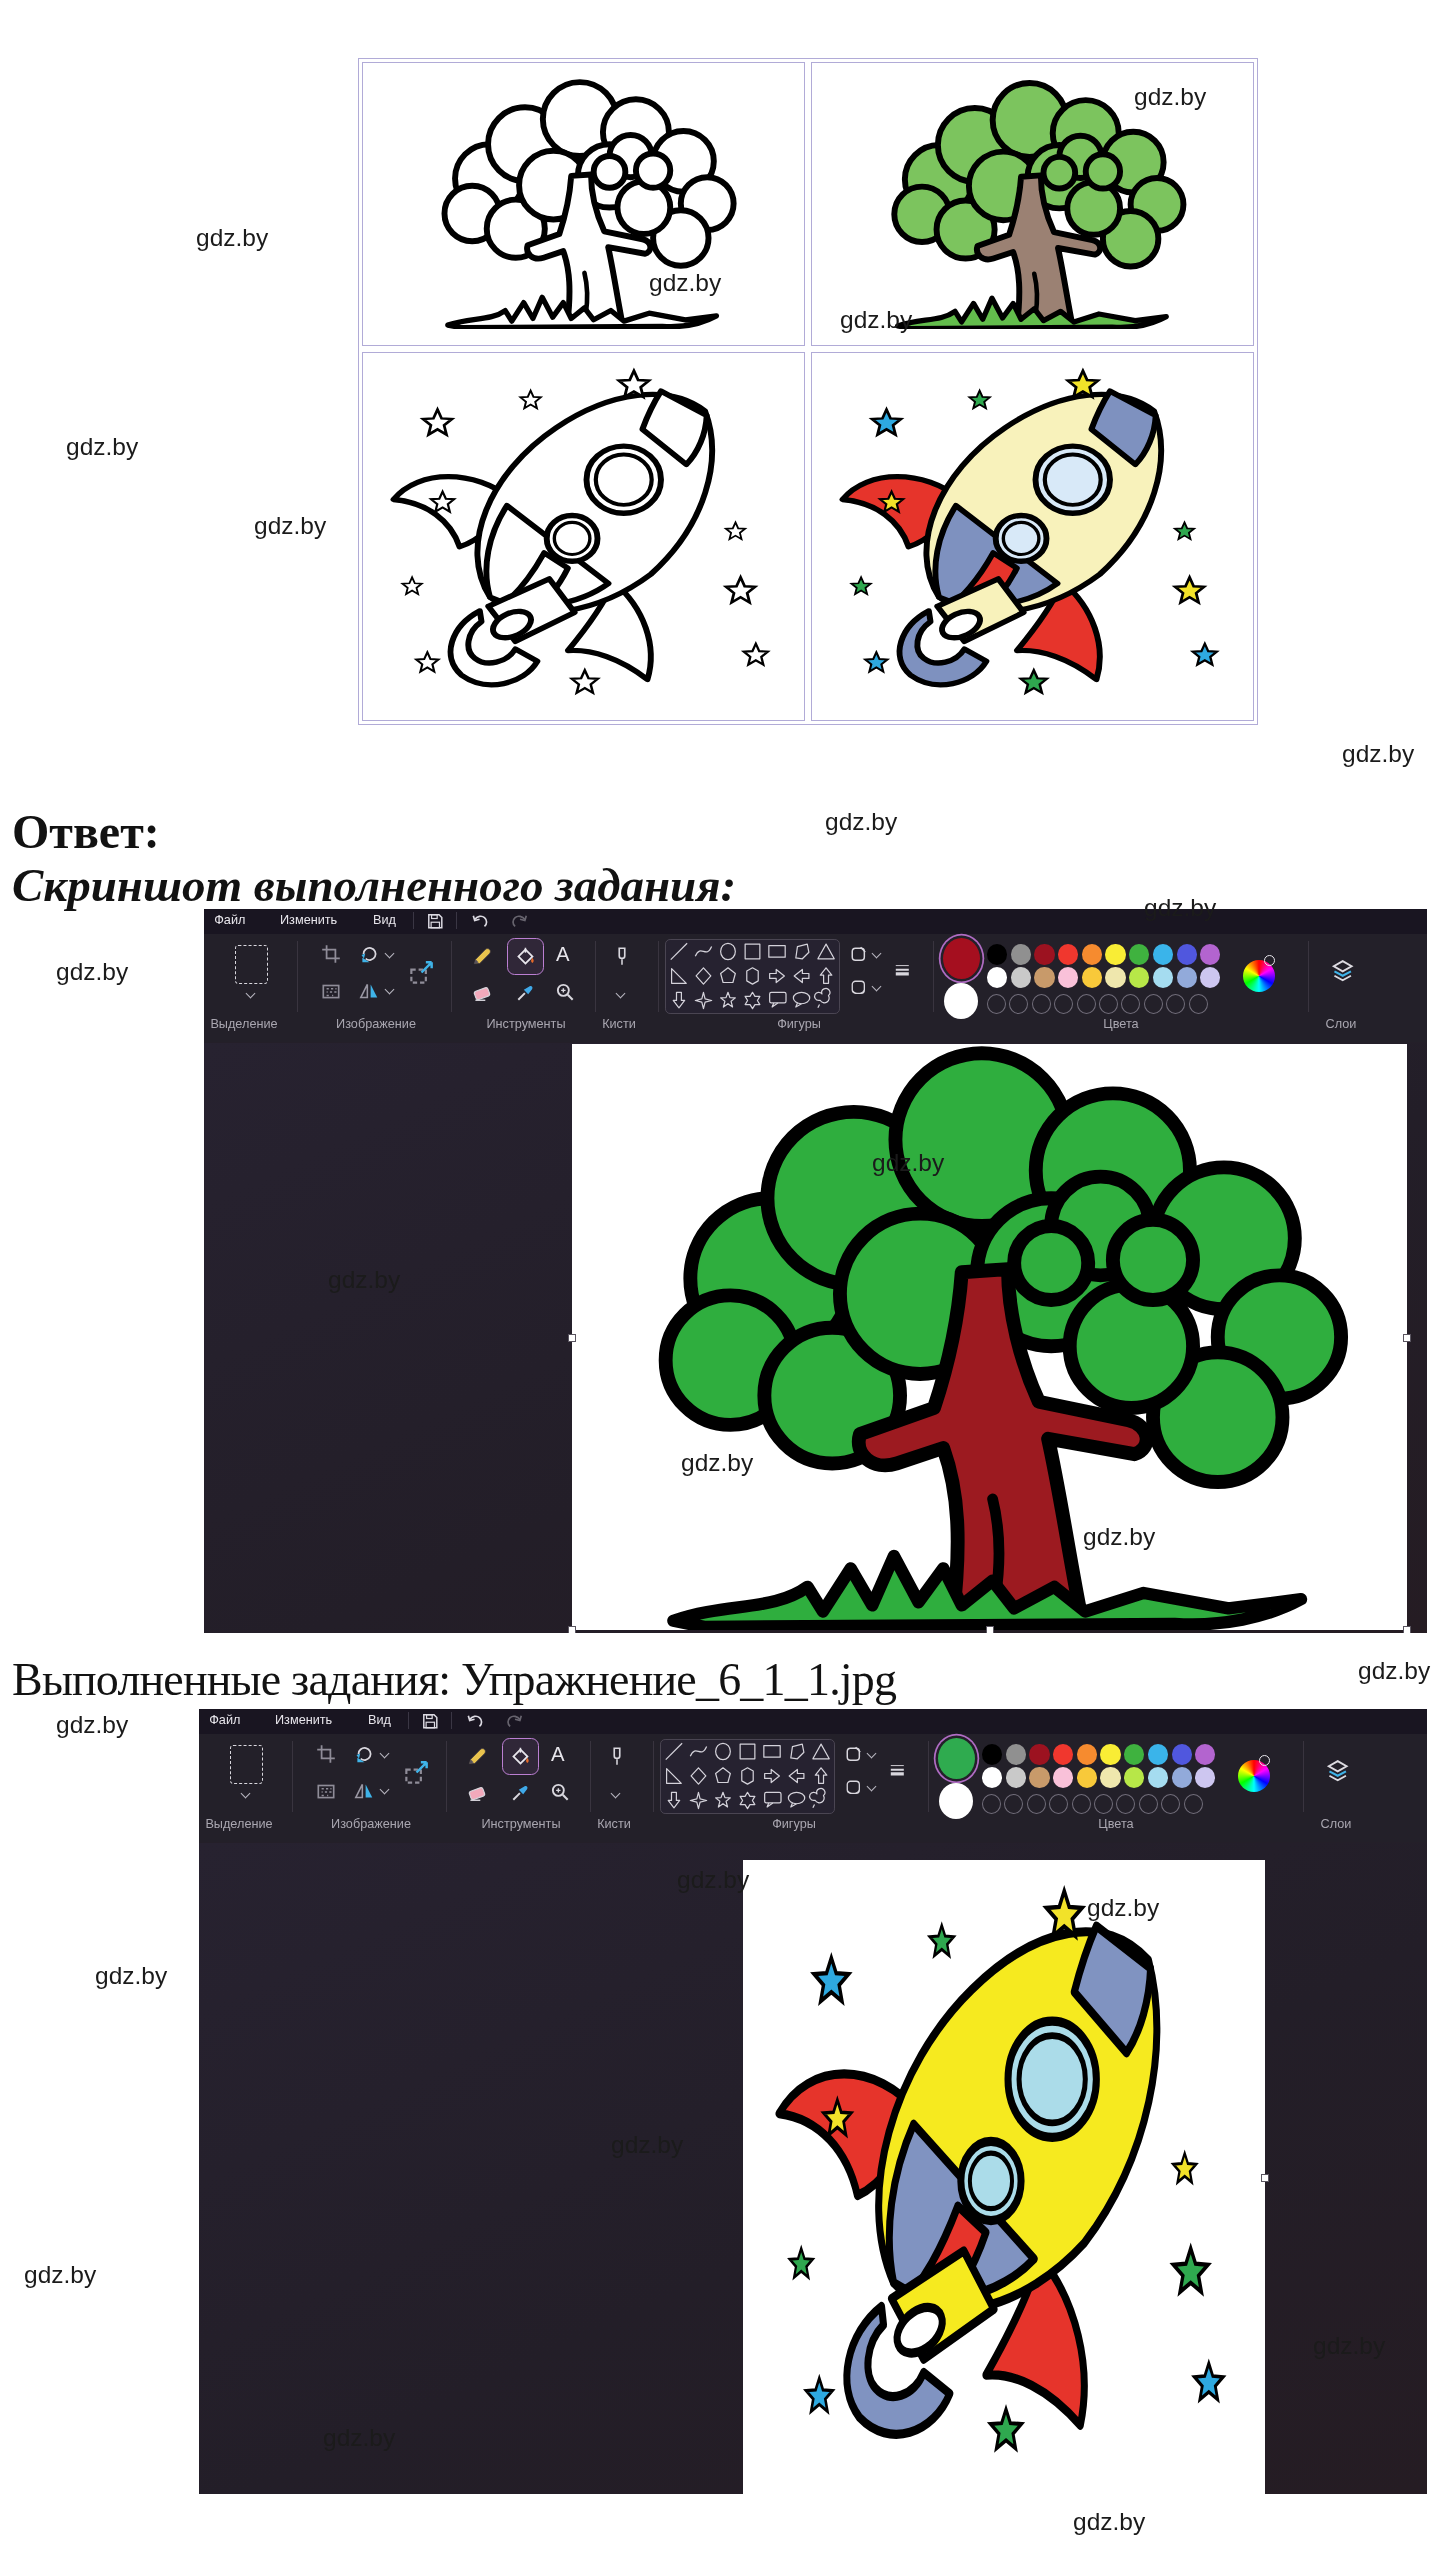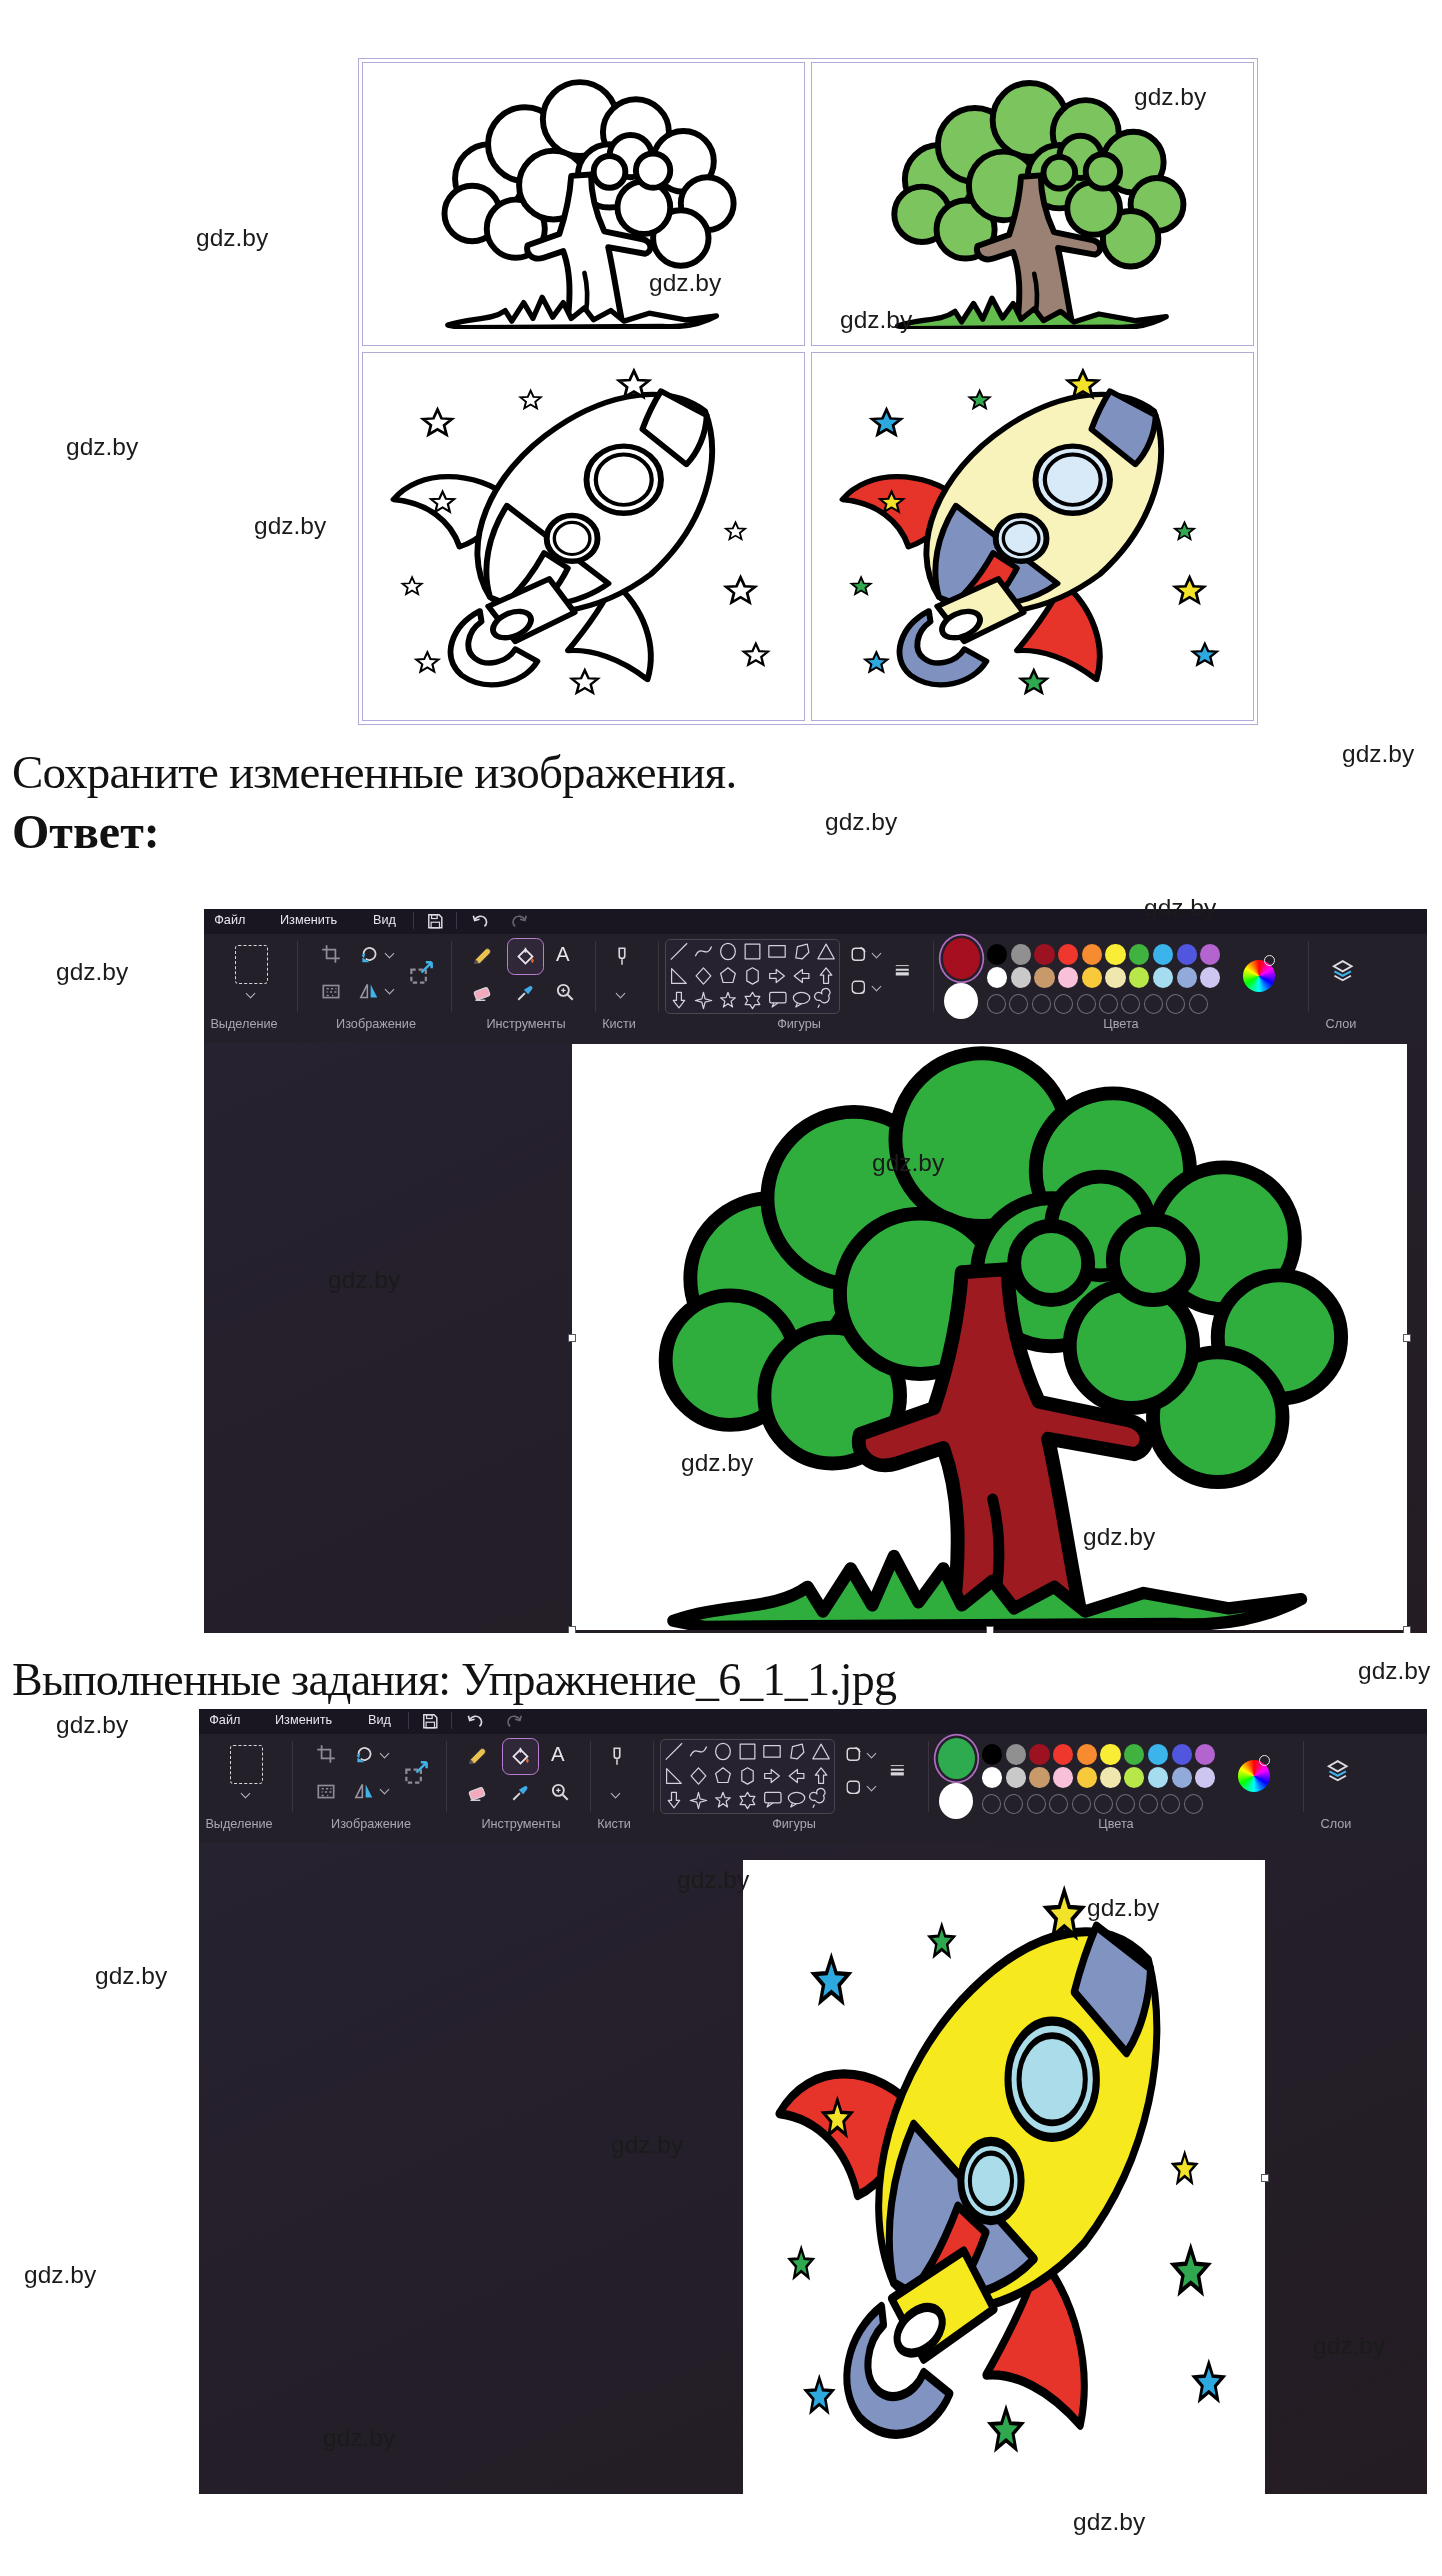--- a/index.html
+++ b/index.html
@@ -263,22 +263,22 @@
           <use href="#sym-rocket"></use>
         </svg>
     </div>
     <div class="cell">
       <svg class="v-rocket-color" viewBox="0 0 520 480" preserveAspectRatio="none">
           <use href="#sym-rocket"></use>
         </svg>
     </div>
   </div>
 
-  <div class="instr serif">Сохраните измененные изображения.</div>
   <div class="answer serif">Ответ:</div>
+  <div class="scr-title serif">Скриншот выполненного задания:</div>
 
   <div class="pw" id="pw1" style="left:204px;top:909px;width:1223px;height:724px;">
     <div class="pw-menu">
       <span class="mi" style="left:10.2px">Файл</span>
       <span class="mi" style="left:76px">Изменить</span>
       <span class="mi" style="left:169px">Вид</span>
       <span class="msep" style="left:209px"></span>
       <svg class="micon" style="left:222px;top:3.4px" viewBox="0 0 22 22" width="18.6" height="18.6">
           <use href="#i-floppy"></use>
         </svg>

